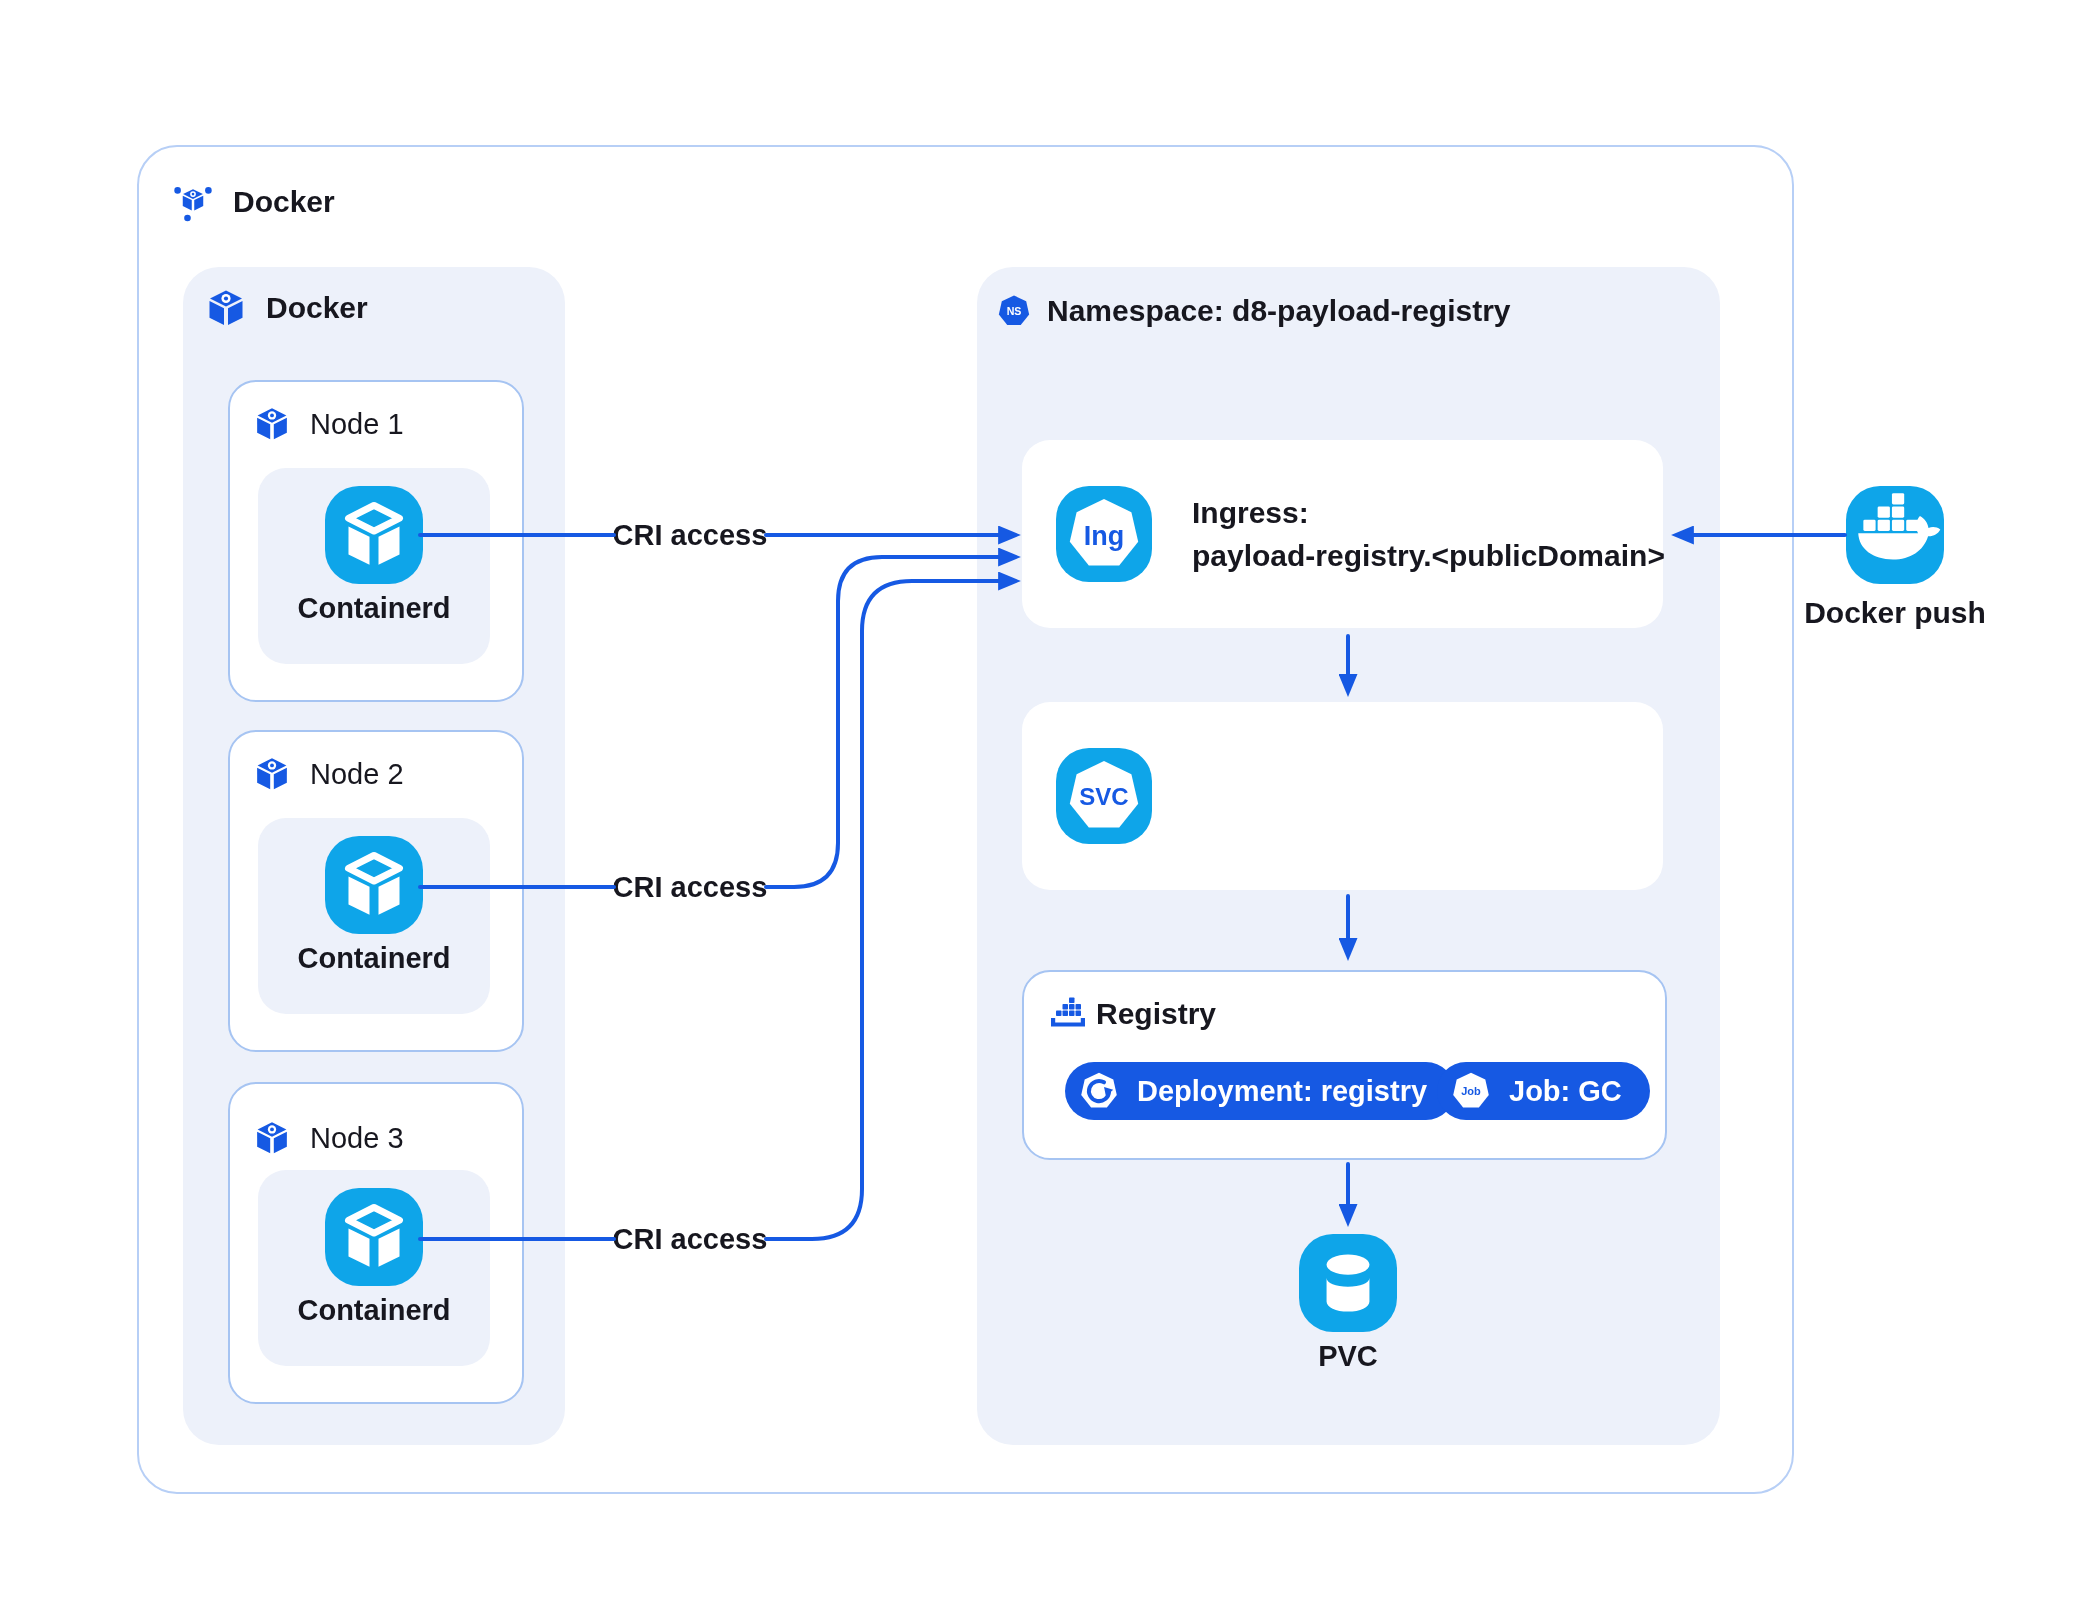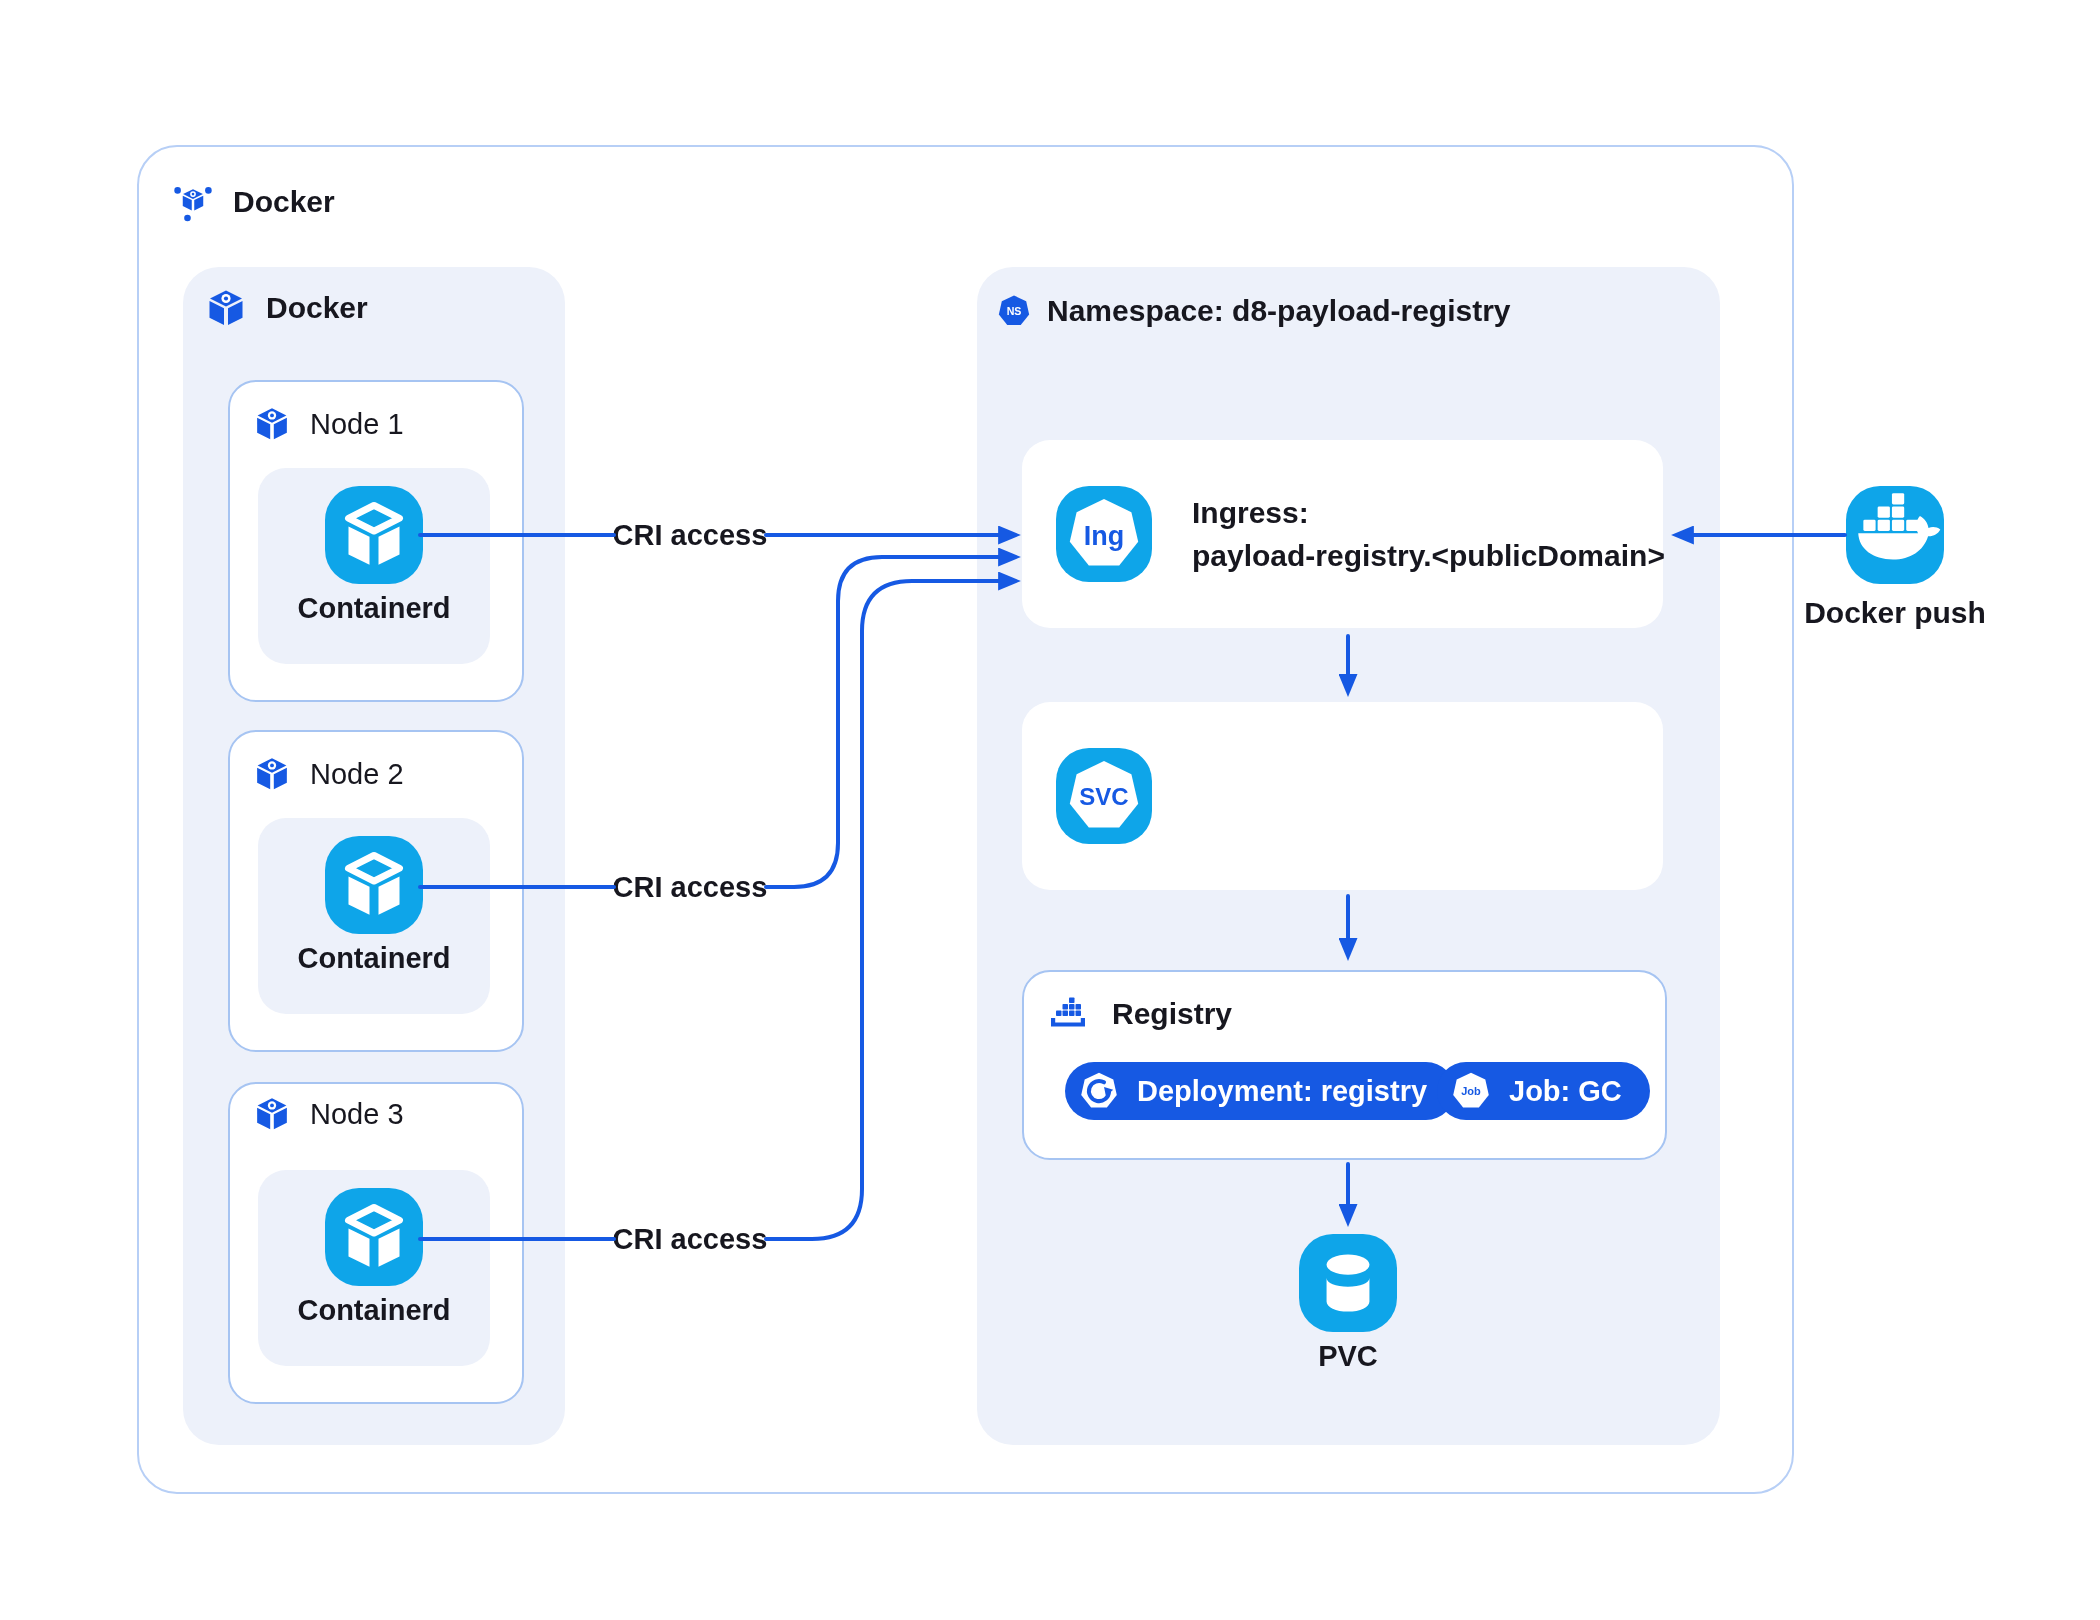--- a/index.html
+++ b/index.html
@@ -111,21 +111,21 @@
   <div class="abs squircle" style="left:325px;top:836px;">
     <svg width="98" height="98" viewBox="0 0 48 48">
       <path d="M24,9.5 L36.5,15.8 L24,22.1 L11.5,15.8 Z" fill="none" stroke="#fff" stroke-width="3.4" stroke-linejoin="round"></path>
       <path d="M11.5,19.8 L21.8,24.9 L21.8,38.6 L11.5,33.5 Z" fill="#fff"></path>
       <path d="M36.5,19.8 L26.2,24.9 L26.2,38.6 L36.5,33.5 Z" fill="#fff"></path>
     </svg>
   </div>
   <div class="abs caption" style="left:258px;top:942px;width:232px;">Containerd</div>
 
   <div class="abs node-card" style="top:1082px;">
-    <div class="hdr" style="position:absolute;left:24px;top:12px;">
+    <div class="hdr" style="position:absolute;left:24px;top:36px;">
       <span>
         <svg width="36" height="36" viewBox="0 0 40 40" fill="#1659E3">
           <polygon points="20,2.5 36,10.5 20,18.5 4,10.5"></polygon>
           <polygon points="3.5,13 18,20.2 18,37 3.5,29.8"></polygon>
           <polygon points="36.5,13 22,20.2 22,37 36.5,29.8"></polygon>
           <circle cx="20" cy="10.5" r="4.6" fill="#fff"></circle>
             <circle cx="20" cy="10.5" r="2.1" fill="#1659E3"></circle>
         </svg>
       </span>
       <span class="node-hdr-label">Node 3</span>
@@ -166,21 +166,21 @@
 
   <div class="abs white-card" style="top:702px;"></div>
   <div class="abs squircle sq96" style="left:1056px;top:748px;">
     <svg width="96" height="96" viewBox="0 0 48 48">
       <polygon points="24,6.5 37.7,13.1 41.1,27.9 31.6,39.8 16.4,39.8 6.9,27.9 10.3,13.1" fill="#fff"></polygon>
       <text x="24" y="28.5" text-anchor="middle" font-size="12" font-weight="700" fill="#1659E3">SVC</text>
     </svg>
   </div>
 
   <div class="abs registry-card"></div>
-  <div class="abs hdr" style="left:1048px;top:996px;gap:24px;">
+  <div class="abs hdr" style="left:1048px;top:996px;gap:8px;">
     <span>
       <svg width="40" height="36" viewBox="0 0 40 36" fill="#1659E3">
         <rect x="21" y="1.5" width="5.5" height="5.5" rx="0.8"></rect>
         <rect x="14.5" y="8" width="5.5" height="5.5" rx="0.8"></rect>
         <rect x="21" y="8" width="5.5" height="5.5" rx="0.8"></rect>
         <rect x="27.5" y="8" width="5.5" height="5.5" rx="0.8"></rect>
         <rect x="8" y="14.5" width="5.5" height="5.5" rx="0.8"></rect>
         <rect x="14.5" y="14.5" width="5.5" height="5.5" rx="0.8"></rect>
         <rect x="21" y="14.5" width="5.5" height="5.5" rx="0.8"></rect>
         <rect x="27.5" y="14.5" width="5.5" height="5.5" rx="0.8"></rect>

